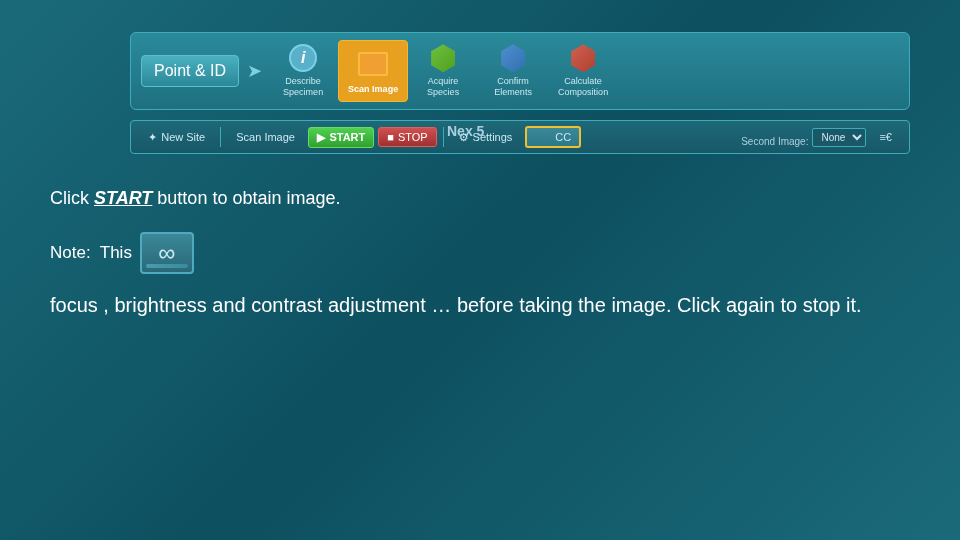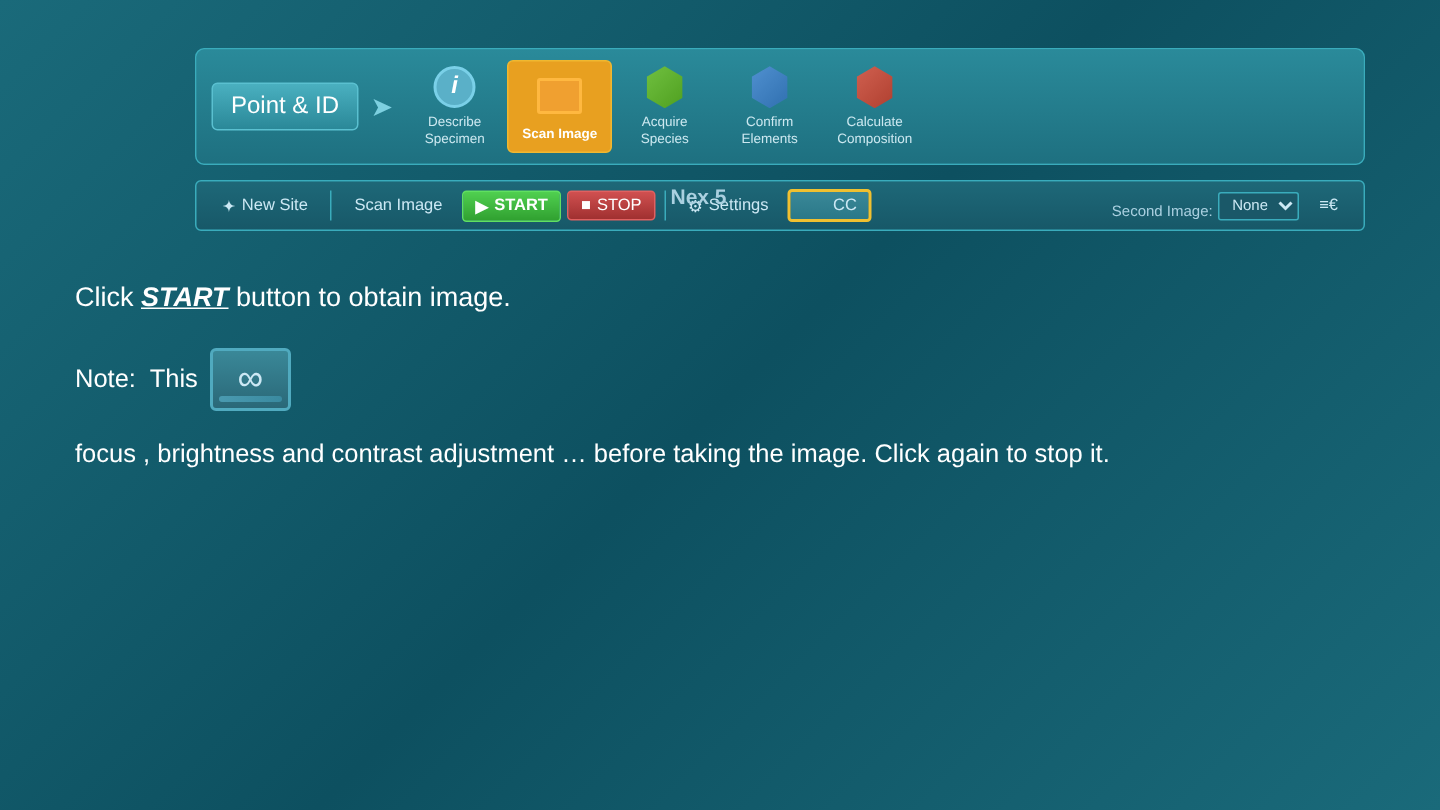--- a/index.html
+++ b/index.html
@@ -272,21 +272,21 @@
       position: absolute;
       bottom: 4px;
       left: 4px;
       right: 4px;
       height: 4px;
       background: linear-gradient(90deg, #4a9ab0, #3a8aa0);
       border-radius: 2px;
     }
 
     .focus-line {
-      font-size: 17px;
+      font-size: 20px;
       color: white;
       line-height: 1.5;
     }
 
     
     .nex5-label {
       position: absolute;
       top: 123px;
       left: 447px;
       font-size: 14px;

